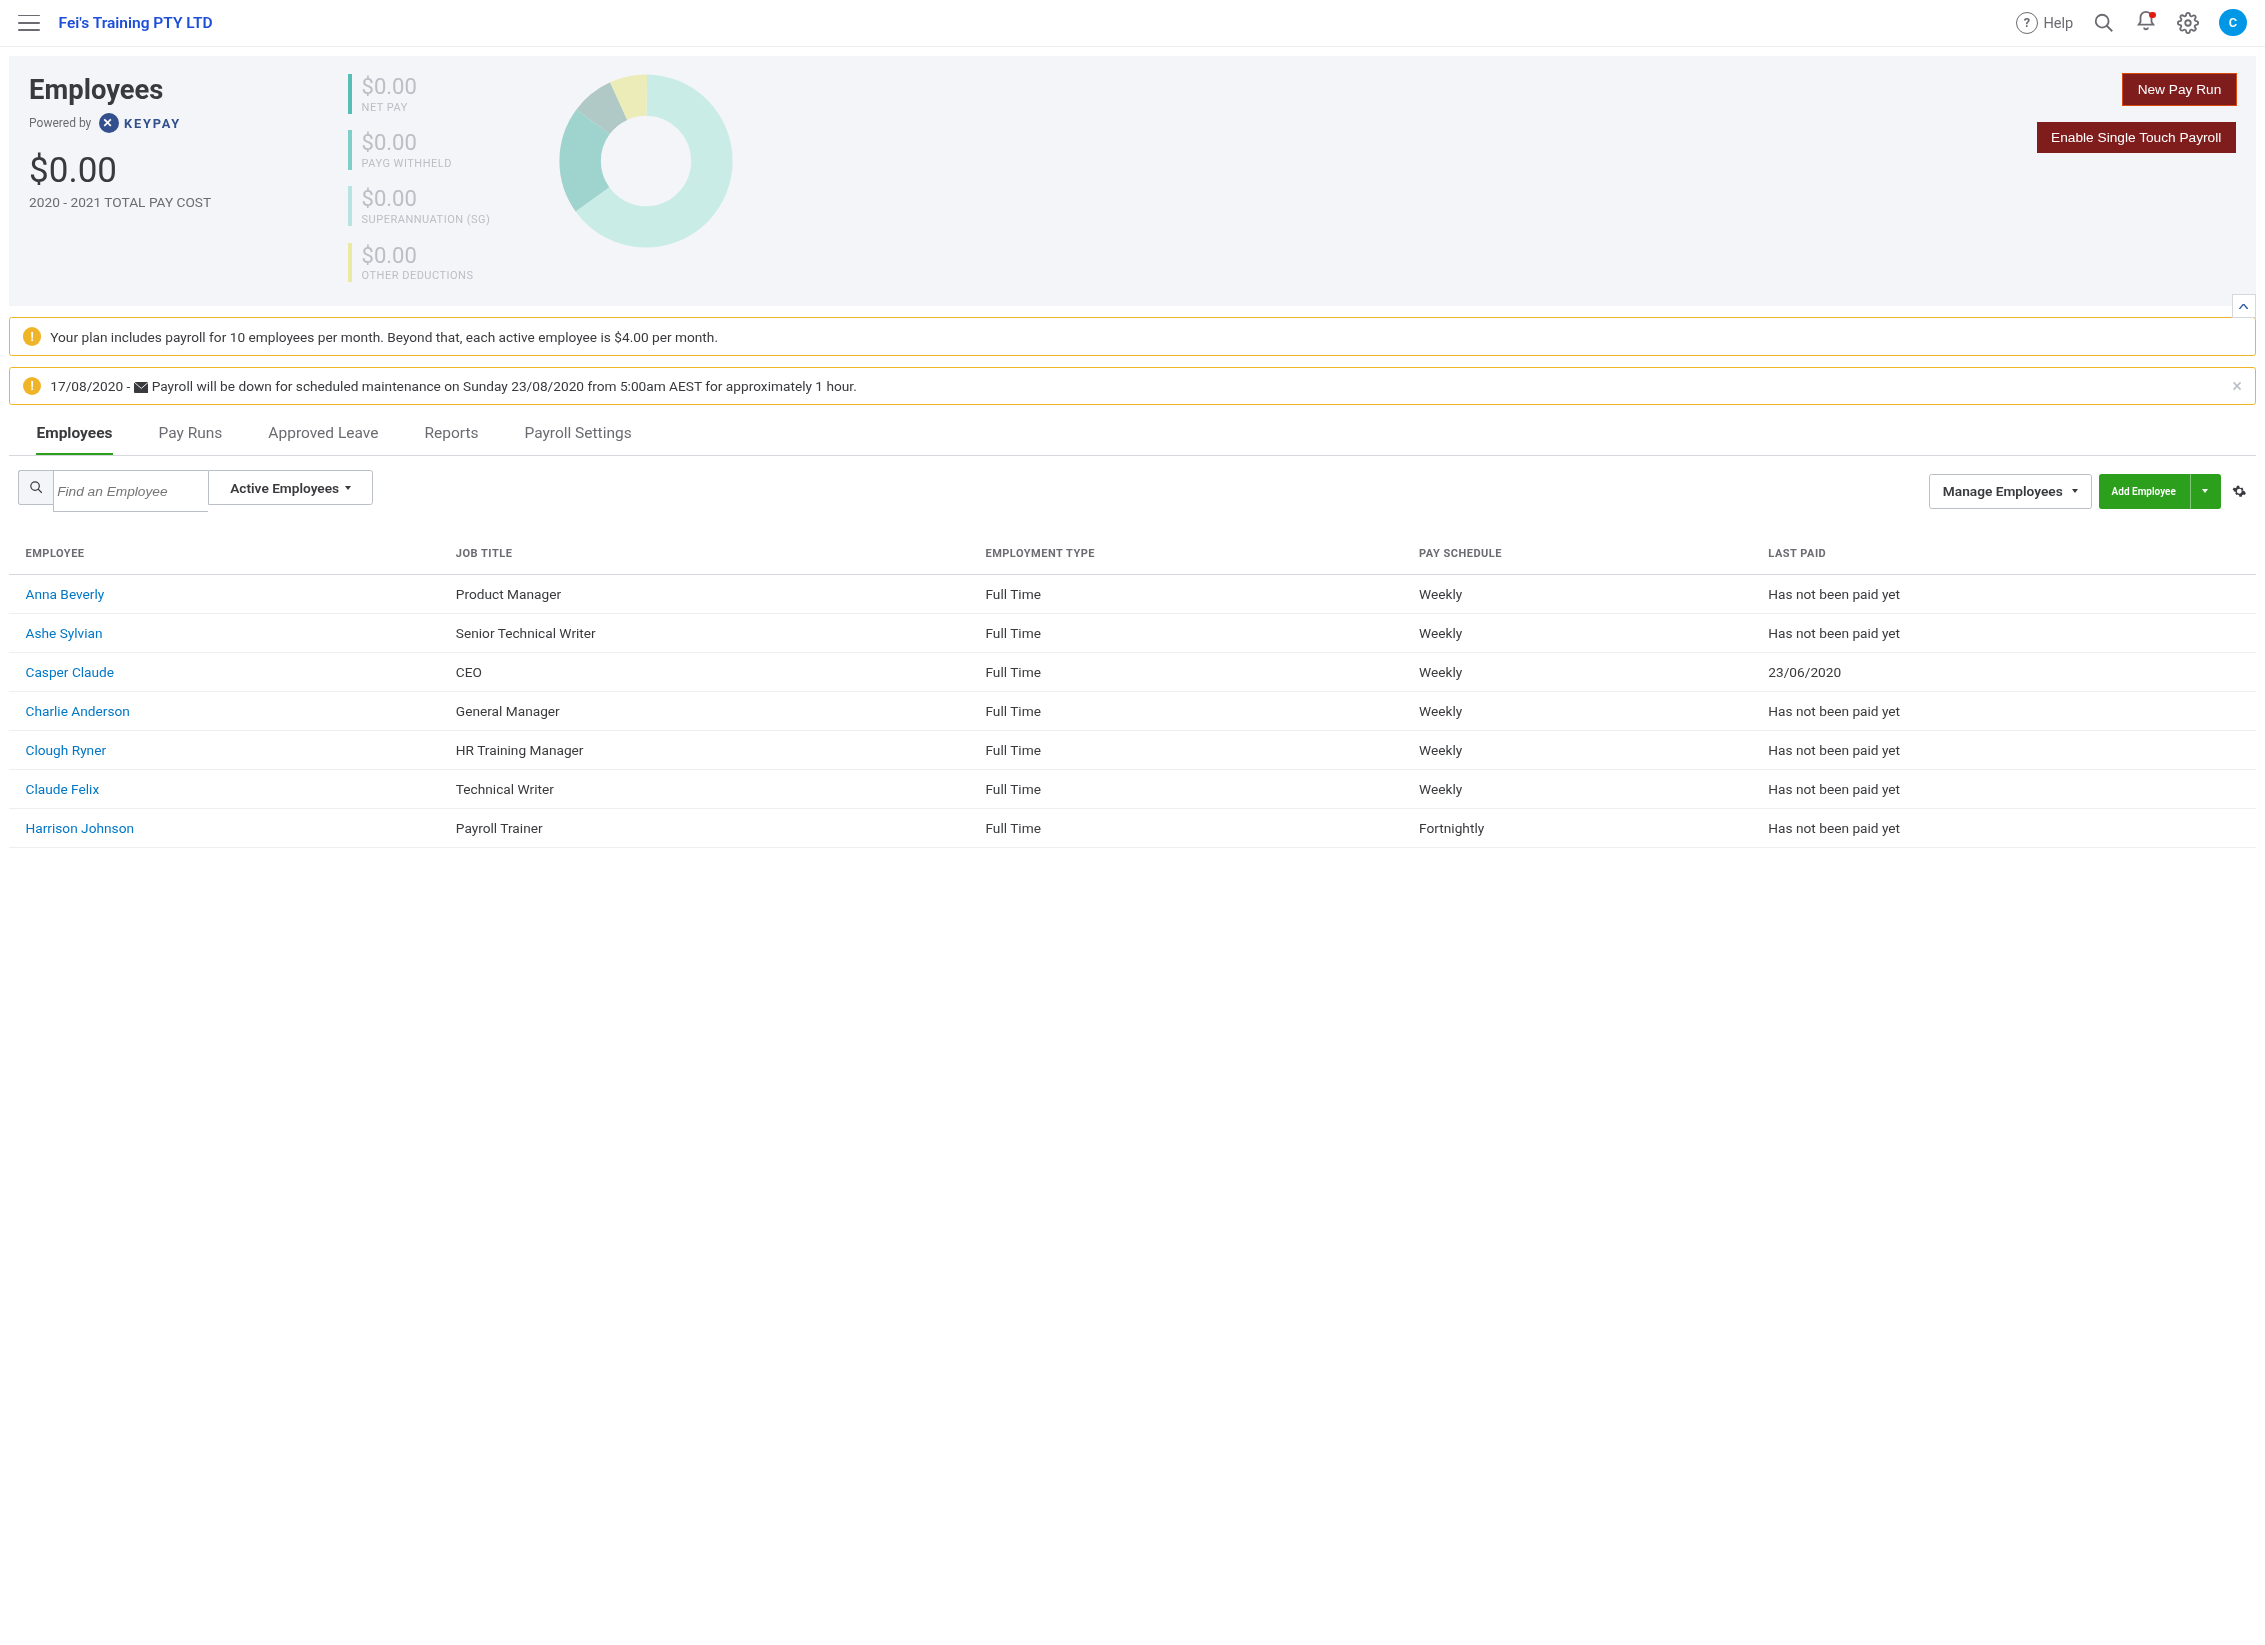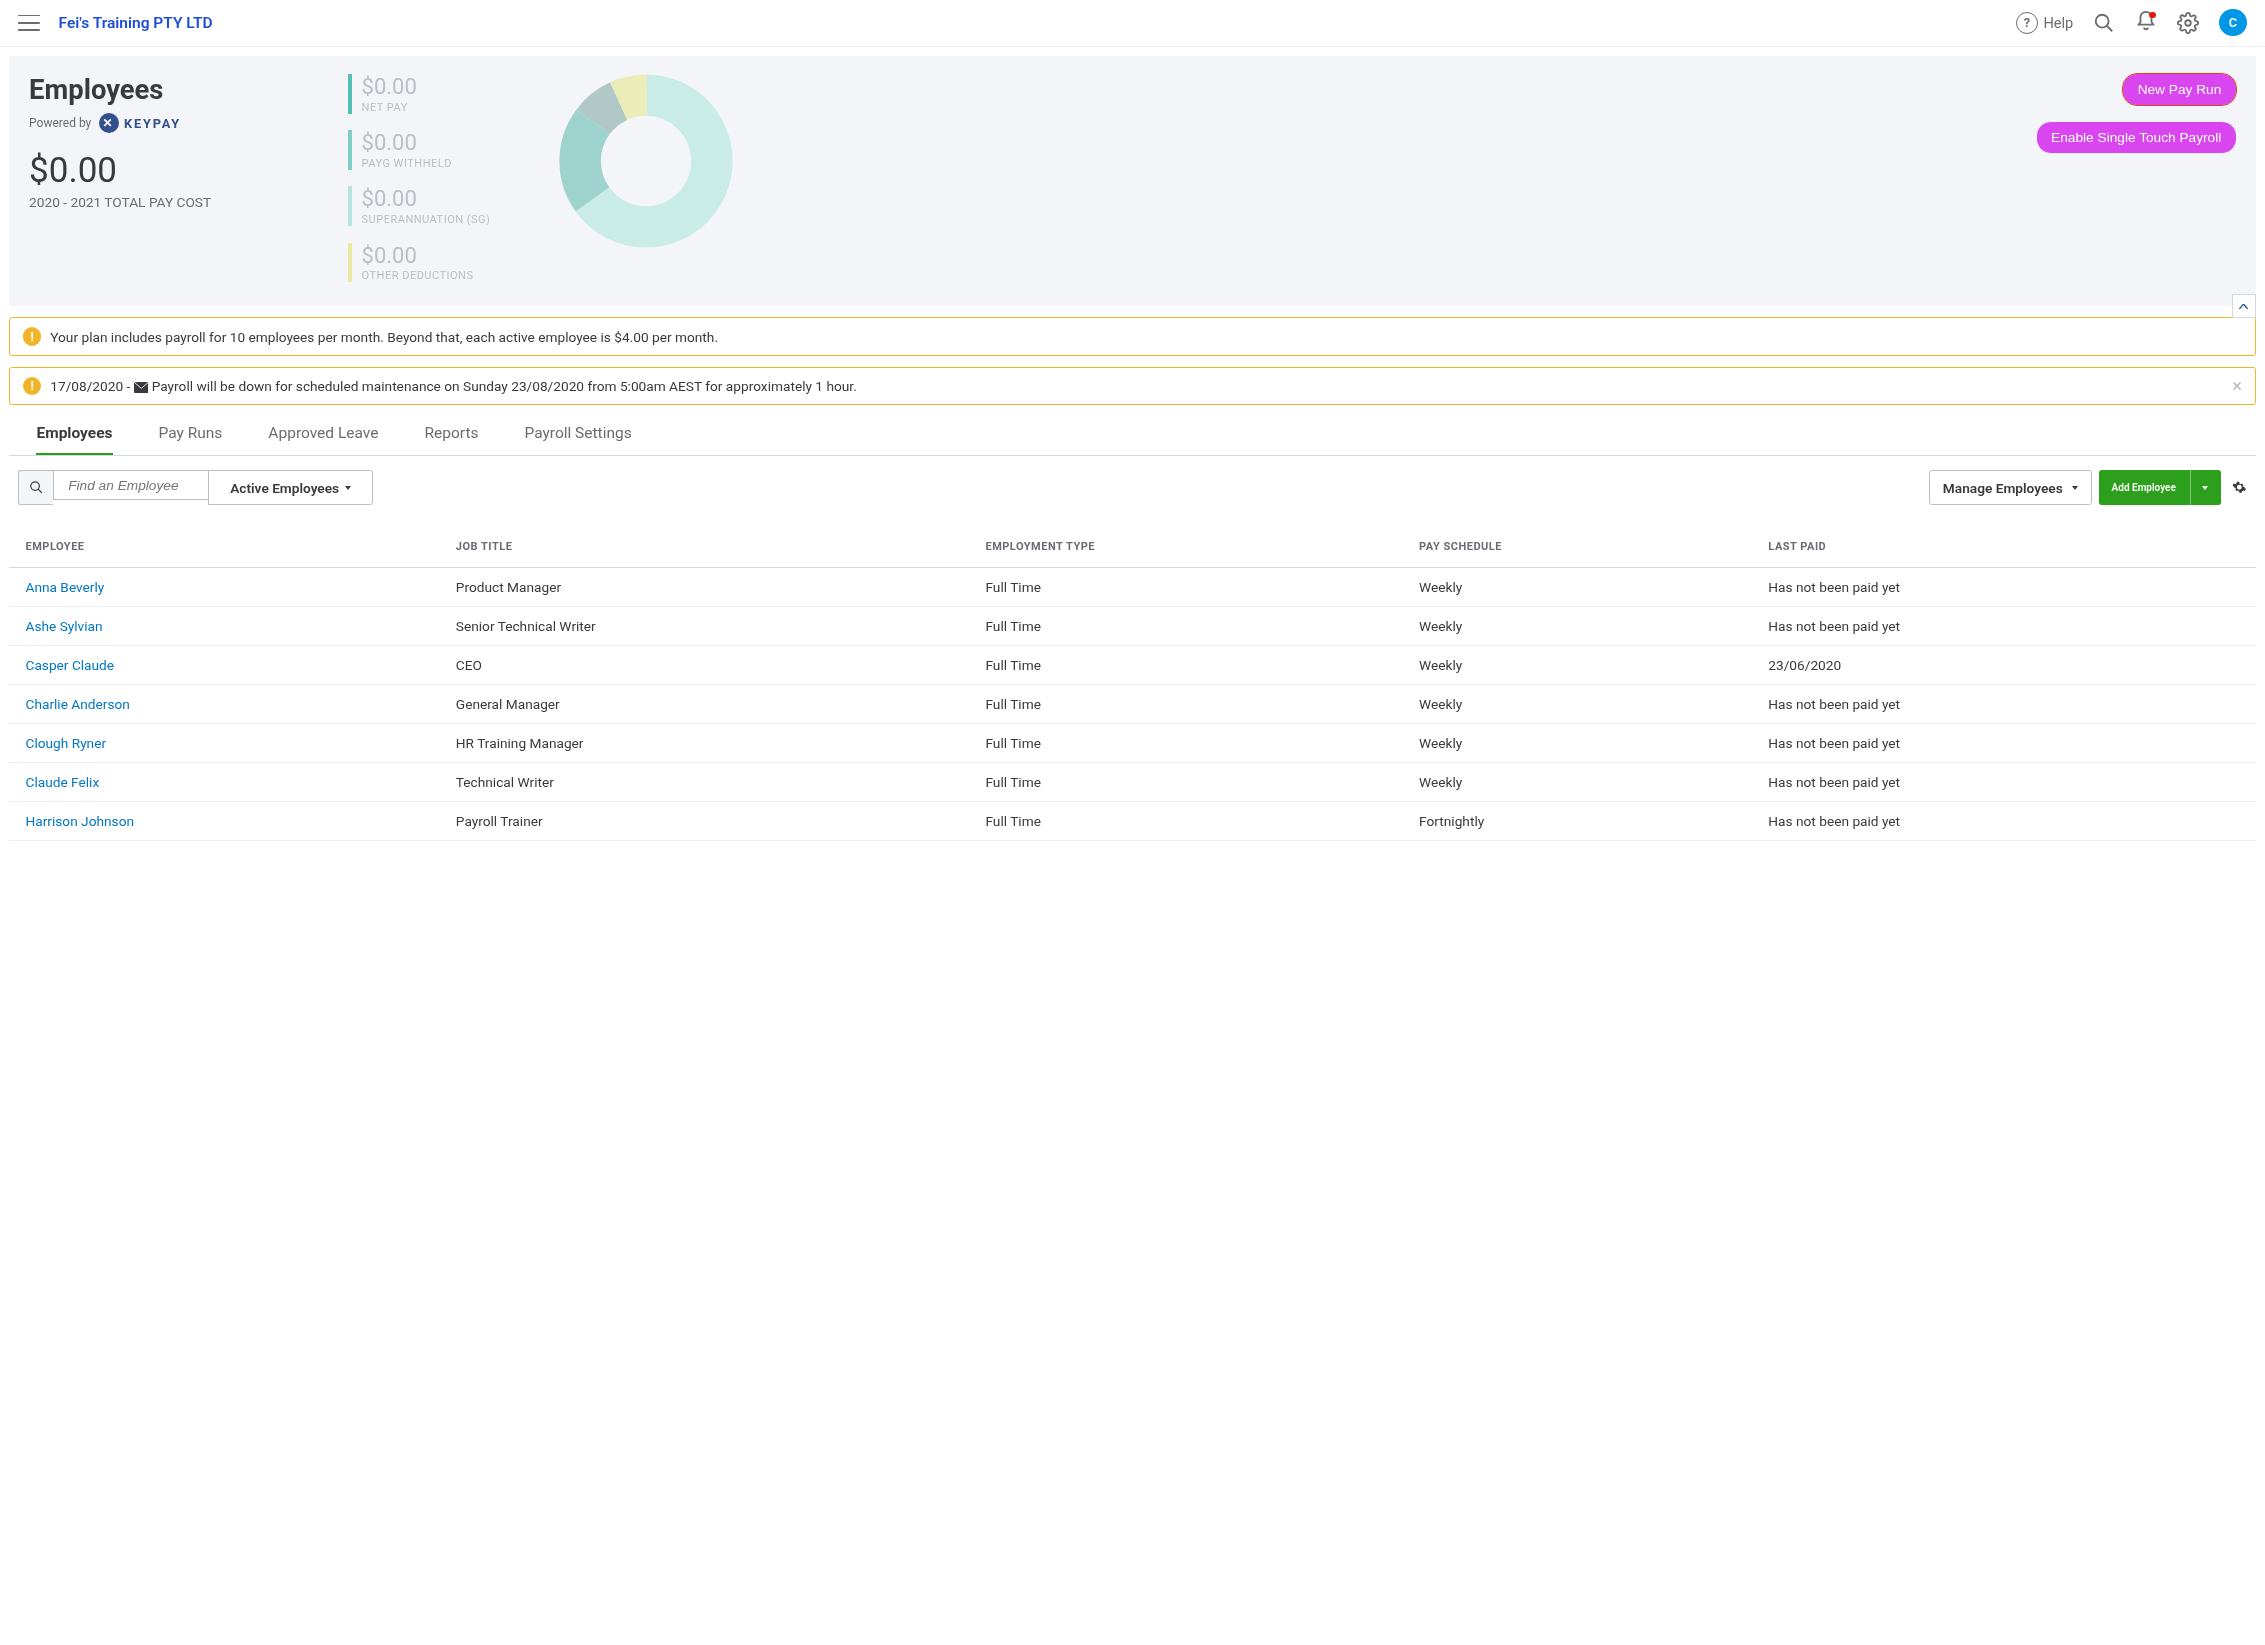--- a/index.html
+++ b/index.html
@@ -32,38 +32,38 @@
 .metric-label { font-size: 11px; color: #babec5; letter-spacing: 0.5px; margin-top: 1.8px; }
 .metric.net { border-color: #56bfb5; }
 .metric.payg { border-color: #7fcec7; }
 .metric.super { border-color: #b7e4e0; }
 .metric.other { border-color: #e8e9a3; }
 
 .donut-wrap { flex: 1; display: flex; justify-content: flex-start; }
 .donut { width: 174px; height: 174px; }
 
 .summary-actions { width: 219px; flex-shrink: 0; display: flex; flex-direction: column; align-items: flex-end; gap: 16.4px; }
-.btn-green { background: #d946ef; color: #fff; border: none; padding: 8.2px 14.6px; font-size: 13.7px; border-radius: 14px; cursor: pointer; text-align: right; }
+.btn-green { background: #7f1d1d; color: #fff; border: none; padding: 8.2px 14.6px; font-size: 13.7px; border-radius: 0; cursor: pointer; text-align: right; }
 .btn-green.highlight { outline: 1.8px solid #d9480f; outline-offset: 0; }
 .collapse-toggle { position: absolute; bottom: 0; right: 0; transform: translateY(50%); width: 24px; height: 24px; background: #fff; border: 0.9px solid #d4d7dc; display: flex; align-items: center; justify-content: center; cursor: pointer; font-size: 11px; color: #2c5aa0; }
 
 .alert { border: 0.9px solid #f0b429; background: #fff; border-radius: 2.7px; padding: 9.1px 12.8px; margin-top: 11px; display: flex; align-items: center; gap: 9.1px; font-size: 13.7px; color: #393a3d; }
 .alert-icon { width: 18.3px; height: 18.3px; border-radius: 50%; background: #f0b429; color: #fff; display: flex; align-items: center; justify-content: center; font-weight: bold; font-size: 12px; flex-shrink: 0; }
 .alert .flex1 { flex: 1; }
 .alert-close { color: #babec5; cursor: pointer; font-size: 18.3px; line-height: 1; }
 .envelope-icon { display: inline-block; vertical-align: middle; }
 
 .tabs { display: flex; gap: 46px; padding: 11px 18.3px 0 27.4px; border-bottom: 0.9px solid #d4d7dc; margin-top: 7.3px; }
 .tab { padding-bottom: 11px; font-size: 15.5px; color: #6b6c72; cursor: pointer; border-bottom: 2.7px solid transparent; white-space: nowrap; }
 .tab.active { font-weight: 700; color: #393a3d; border-bottom-color: #2ca01c; }
 
 .filter-row { display: flex; align-items: center; padding: 14.6px 9.1px; gap: 0; }
 .search-group { display: flex; }
 .search-btn { width: 35px; height: 35px; border: 0.9px solid #babec5; background: #f4f5f8; display: flex; align-items: center; justify-content: center; border-right: none; border-radius: 2.7px 0 0 2.7px; cursor: pointer; }
-.search-input { height: 30px; border: 0.9px solid #babec5; padding: 0 14px; font-size: 13.7px; font-style: italic; color: #6b6c72; width: 155px; border-right: none; }
+.search-input { height: 42px; border: 0.9px solid #babec5; padding: 0 3px; font-size: 13.7px; font-style: italic; color: #6b6c72; width: 155px; border-right: none; }
 .filter-select { height: 35px; border: 0.9px solid #babec5; background: #fff; padding: 0 21px; font-size: 13.7px; font-weight: 600; color: #393a3d; cursor: pointer; display: flex; align-items: center; gap: 5.5px; border-radius: 0 2.7px 2.7px 0; }
 .caret-down { width: 0; height: 0; border-left: 3.7px solid transparent; border-right: 3.7px solid transparent; border-top: 4.6px solid #393a3d; }
 .caret-down.white { border-top-color: #fff; }
 .filter-spacer { flex: 1; }
 .btn-white { height: 35px; border: 0.9px solid #babec5; background: #fff; padding: 0 12.8px; font-size: 13.7px; font-weight: 600; cursor: pointer; display: flex; align-items: center; gap: 9px; border-radius: 2.7px; margin-right: 7.3px; }
 .btn-add { height: 35px; background: #2ca01c; color: #fff; border: none; padding: 0 12.8px; font-size: 10px; font-weight: 600; cursor: pointer; display: flex; align-items: center; gap: 14.6px; border-radius: 2.7px; margin-right: 11px; }
 .btn-add-caret { border-left: 0.9px solid rgba(255,255,255,0.4); padding-left: 11px; display: flex; align-items: center; align-self: stretch; }
 .gear-small { cursor: pointer; }
 
 .table { width: 100%; border-collapse: collapse; }

